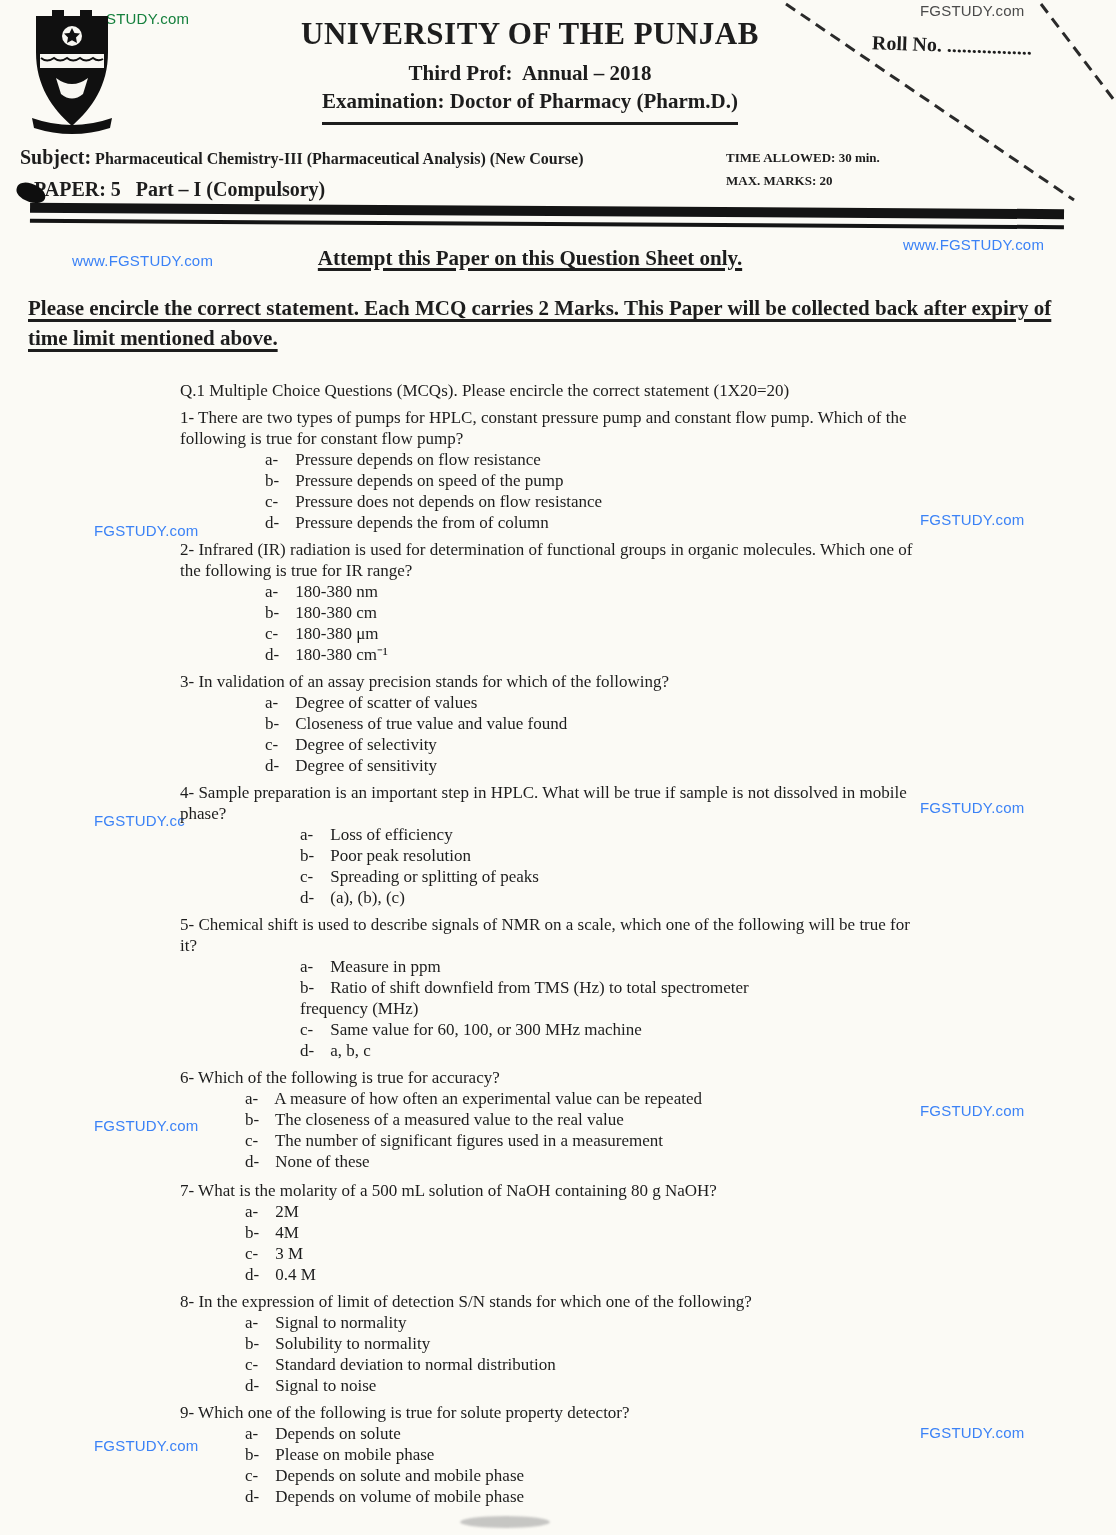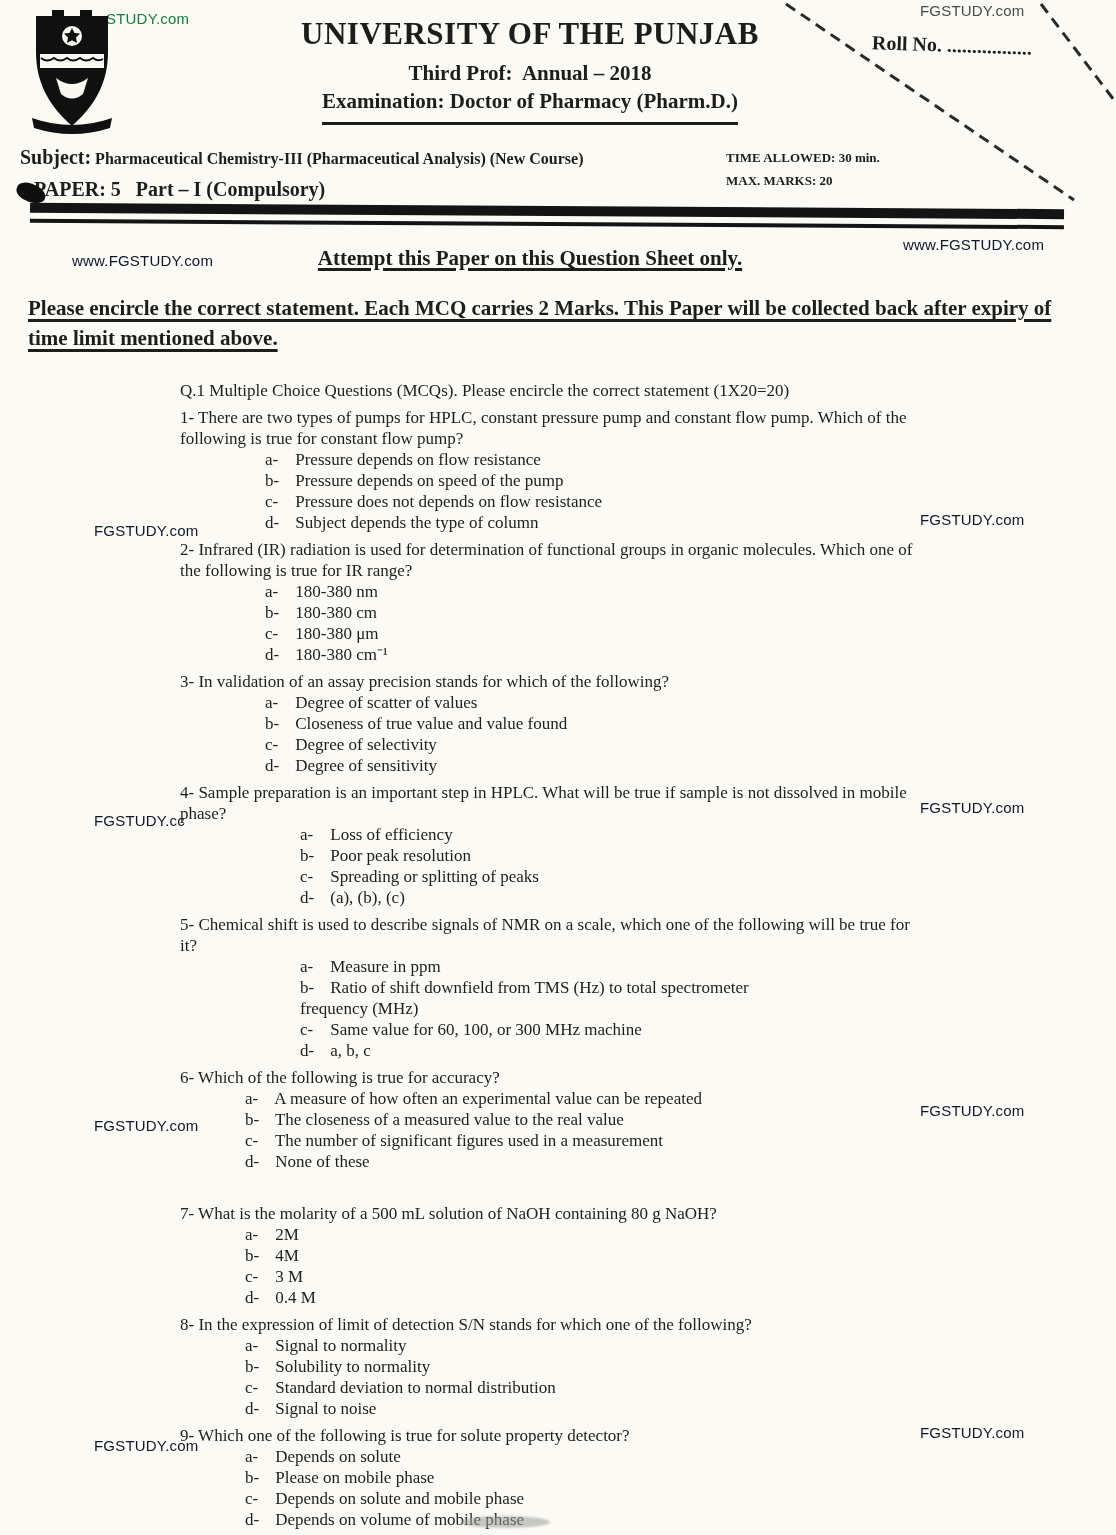--- a/index.html
+++ b/index.html
@@ -4,21 +4,21 @@
 <style>
   * { margin:0; padding:0; box-sizing:border-box; }
   html,body { background:#9a9a9a; }
   .page {
     position:relative; width:1116px; height:1535px; margin:0 auto;
     background:#fbfaf5; overflow:hidden;
     font-family:"Liberation Serif", serif; color:#1d1d1d;
   }
   
   .wm { position:absolute; font-family:"Liberation Sans", sans-serif;
-        font-size:15px; color:#0f172a; letter-spacing:.2px; white-space:nowrap; }
+        font-size:15px; color:#3b82f6; letter-spacing:.2px; white-space:nowrap; }
   .wm-0 { left:106px; top:10px;  color:#15803d; }
   .wm-1 { left:920px; top:2px;   color:#4a4a4a; }
   .wm-2 { left:903px; top:236px; }
   .wm-3 { left:72px;  top:252px; }
   .wm-4 { left:94px;  top:522px; }
   .wm-5 { left:920px; top:511px; }
   .wm-6 { left:94px;  top:812px; }
   .wm-7 { left:920px; top:799px; }
   .wm-8 { left:94px;  top:1117px; }
   .wm-9 { left:920px; top:1102px; }
@@ -58,21 +58,21 @@
   .encircle { position:absolute; left:28px; top:293px; width:1062px;
               font-size:21px; font-weight:bold; line-height:30px;
               text-decoration:underline; text-decoration-thickness:2.5px;
               text-underline-offset:4px; }
 
   
   .questions { position:absolute; left:180px; top:380px; width:748px;
                font-size:17px; line-height:21px; }
   .q-heading { margin-bottom:4px; }
   .question  { margin-top:6px; }
-  #question-list .question:nth-child(7) { margin-top:31px; }  
+  #question-list .question:nth-child(7) { margin-top:8px; }  
   .option { padding-left:85px; max-width:610px; }
   #question-list .question:nth-child(4) .option,
   #question-list .question:nth-child(5) .option { padding-left:120px; }
   #question-list .question:nth-child(6) .option,
   #question-list .question:nth-child(7) .option,
   #question-list .question:nth-child(8) .option,
   #question-list .question:nth-child(9) .option { padding-left:65px; }
   .opt-label { display:inline-block; min-width:26px; }
 </style>
 </head>
@@ -142,21 +142,21 @@
   <div class="encircle">Please encircle the correct statement. Each MCQ carries 2 Marks. This Paper will be collected back after expiry of time limit mentioned above.</div>
 
   <div class="questions">
     <div class="q-heading">Q.1 Multiple Choice Questions (MCQs). Please encircle the correct statement (1X20=20)</div>
     <div id="question-list">
         <div class="question">
           <div class="q-text">1- There are two types of pumps for HPLC, constant pressure pump and constant flow pump. Which of the following is true for constant flow pump?</div>
           <div class="option"><span class="opt-label">a-</span><span class="opt-text"> Pressure depends on flow resistance</span></div>
           <div class="option"><span class="opt-label">b-</span><span class="opt-text"> Pressure depends on speed of the pump</span></div>
           <div class="option"><span class="opt-label">c-</span><span class="opt-text"> Pressure does not depends on flow resistance</span></div>
-          <div class="option"><span class="opt-label">d-</span><span class="opt-text"> Subject depends the type of column</span></div>
+          <div class="option"><span class="opt-label">d-</span><span class="opt-text"> Pressure depends the from of column</span></div>
         </div>
         <div class="question">
           <div class="q-text">2- Infrared (IR) radiation is used for determination of functional groups in organic molecules. Which one of the following is true for IR range?</div>
           <div class="option"><span class="opt-label">a-</span><span class="opt-text"> 180-380 nm</span></div>
           <div class="option"><span class="opt-label">b-</span><span class="opt-text"> 180-380 cm</span></div>
           <div class="option"><span class="opt-label">c-</span><span class="opt-text"> 180-380 μm</span></div>
           <div class="option"><span class="opt-label">d-</span><span class="opt-text"> 180-380 cm⁻¹</span></div>
         </div>
         <div class="question">
           <div class="q-text">3- In validation of an assay precision stands for which of the following?</div>

